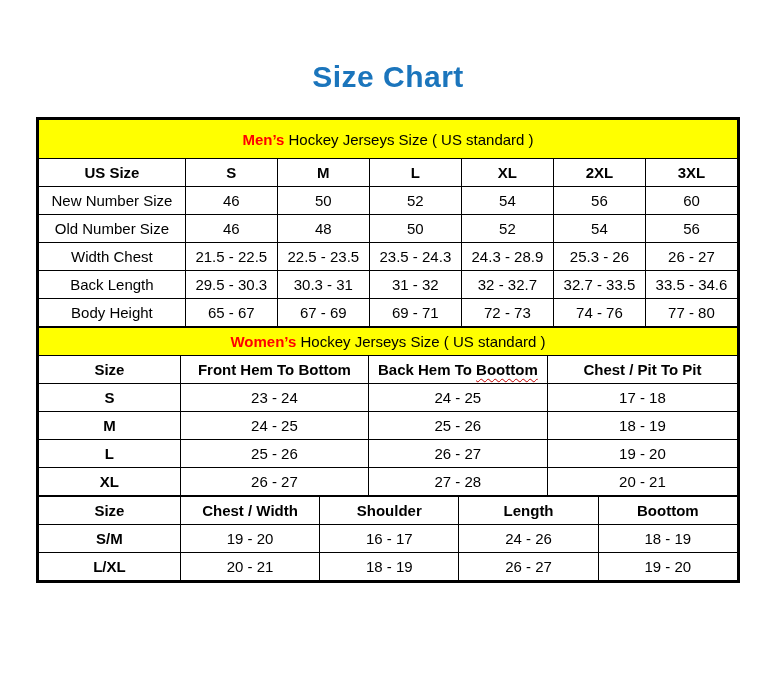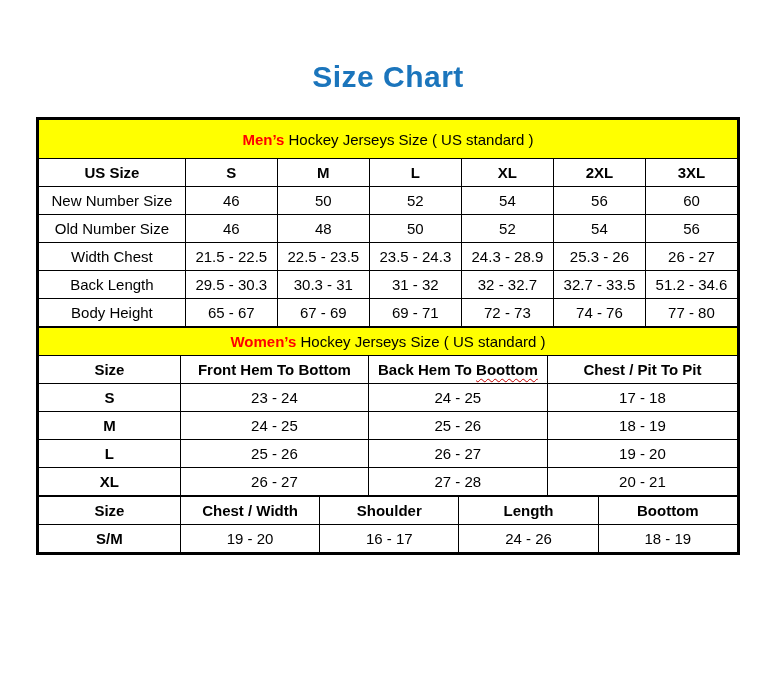--- a/index.html
+++ b/index.html
@@ -129,21 +129,21 @@
             <td>25.3 - 26</td>
             <td>26 - 27</td>
           </tr>
           <tr>
             <td class="row-label">Back Length</td>
             <td>29.5 - 30.3</td>
             <td>30.3 - 31</td>
             <td>31 - 32</td>
             <td>32 - 32.7</td>
             <td>32.7 - 33.5</td>
-            <td>51.2 - 34.6</td>
+            <td>33.5 - 34.6</td>
           </tr>
           <tr>
             <td class="row-label">Body Height</td>
             <td>65 - 67</td>
             <td>67 - 69</td>
             <td>69 - 71</td>
             <td>72 - 73</td>
             <td>74 - 76</td>
             <td>77 - 80</td>
           </tr>
@@ -208,16 +208,23 @@
             <th>Length</th>
             <th>Boottom</th>
           </tr>
           <tr>
             <td class="row-label">S/M</td>
             <td>19 - 20</td>
             <td>16 - 17</td>
             <td>24 - 26</td>
             <td>18 - 19</td>
           </tr>
+          <tr>
+            <td class="row-label">L/XL</td>
+            <td>20 - 21</td>
+            <td>18 - 19</td>
+            <td>26 - 27</td>
+            <td>19 - 20</td>
+          </tr>
         </tbody>
       </table>
     </div>
 </div>
 
 </body></html>

